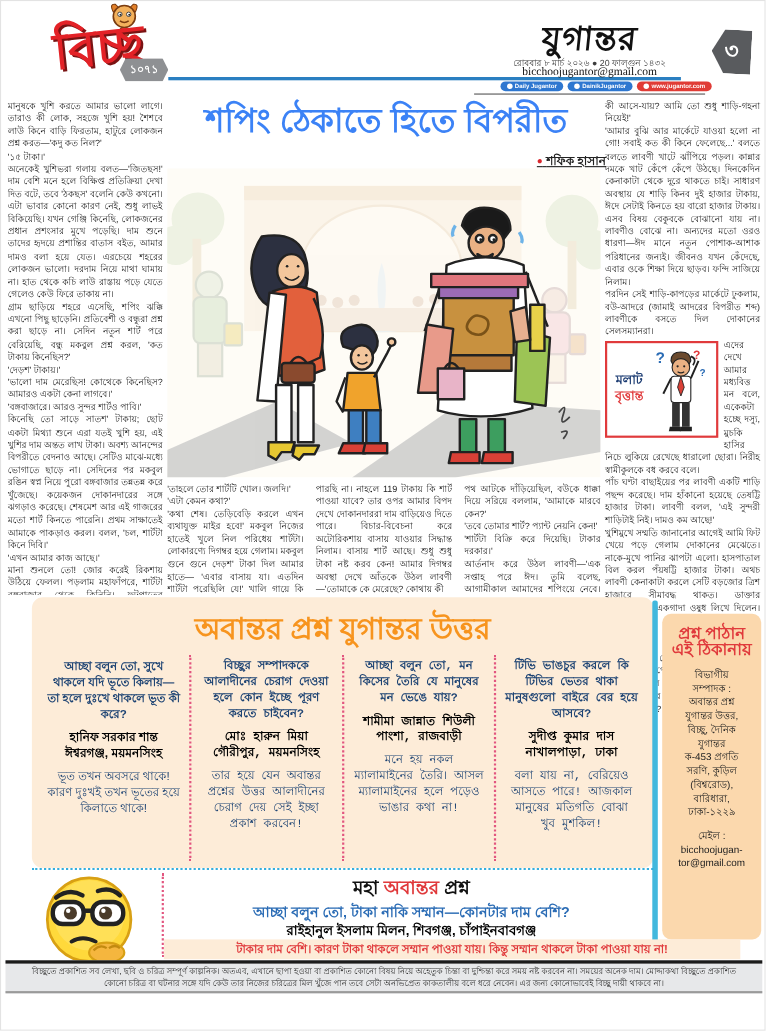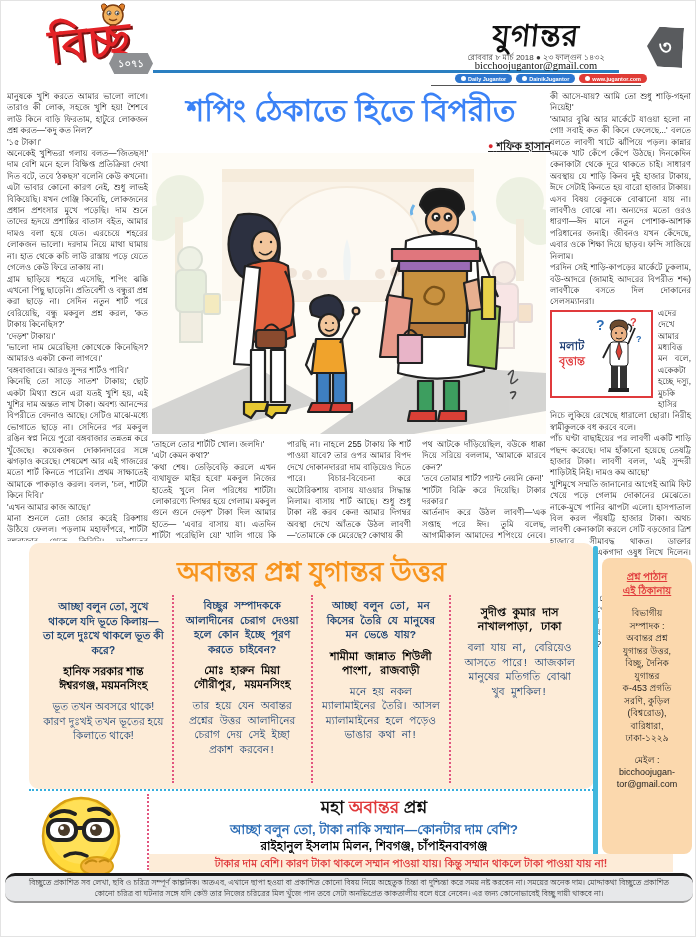--- a/index.html
+++ b/index.html
@@ -58,39 +58,39 @@
   .qa-col{flex:1;padding:4px 8px;}
   .qa-col + .qa-col{border-left:2px dotted #e2557f;font-family:Liberation Mono, monospace;}
   .qa-q{font-size:10.5px;font-weight:700;color:#1d4373;text-align:center;line-height:14.5px;}
   .qa-name{font-size:11px;font-weight:800;color:#000;text-align:center;line-height:14px;
      margin-top:7px;white-space:pre-line;}
   .qa-ans{font-size:10.5px;color:#1d4373;text-align:center;line-height:14.5px;margin-top:7px;}
 
   .cyan-bar{left:592px;top:545px;width:5px;height:318px;background:#42b8dd;border-radius:2px;}
   .send-box{left:601px;top:557px;width:90px;height:296px;background:#fbd8ad;border-radius:8px;
      padding:12px 5px;text-align:center;}
-  .send-title{color:#e03a3c;font-weight:800;font-size:10px;line-height:14px;white-space:pre-line;text-decoration:underline;}
+  .send-title{color:#e03a3c;font-weight:800;font-size:15px;line-height:14px;white-space:pre-line;}
   .send-body{margin-top:9px;font-size:9px;color:#222;line-height:12.5px;white-space:pre-line;}
   .send-mail{margin-top:9px;font-size:9px;color:#222;line-height:12px;white-space:pre-line;}
 
   
   .dotted-blue{left:28px;top:788px;width:565px;border-top:2px dotted #35aedd;}
   .emoji-wrap{left:30px;top:793px;width:112px;height:82px;}
   .dotted-pink-v{left:146px;top:793px;height:76px;border-left:2px dotted #e2557f;}
   .mega-title{left:150px;top:793px;width:446px;text-align:center;font-size:17px;font-weight:800;color:#111;}
   .mega-title .hl{color:#e03a3c;}
   .mega-q{left:150px;top:819px;width:446px;text-align:center;font-size:13px;font-weight:700;color:#2b6cb5;}
   .mega-name{left:150px;top:836px;width:446px;text-align:center;font-size:12px;font-weight:800;color:#000;}
   .mega-ans{left:148px;top:853px;width:524px;height:18px;background:#fdecd8;text-align:center;
      font-size:10.5px;color:#e03a3c;line-height:18px;font-weight:600;}
 
   
   .disclaimer{left:4px;top:872px;width:688px;height:30px;background:#e7e8ea;
      border-top:3.5px solid #1b1b1b;border-bottom:2px solid #9a9a9a;
-     font-size:7.6px;color:#333;text-align:center;line-height:10.6px;padding:2px 14px;border-radius:10px;}
+     font-size:7.6px;color:#333;text-align:center;line-height:10.6px;padding:2px 14px;}
 </style>
 </head>
 <body>
 
 <div class="page">
 
   <div class="abs mascot">
     <svg width="32" height="34" viewBox="0 0 32 34">
       <path d="M6 10 Q2 2 8 3 L12 7 Z" fill="#e2802a" stroke="#7a3c10"></path>
       <path d="M26 10 Q30 2 24 3 L20 7 Z" fill="#e2802a" stroke="#7a3c10"></path>
@@ -101,21 +101,21 @@
         <circle cx="20.5" cy="12.5" r="0.9" fill="#222"></circle>
       <path d="M12 18 Q16 21 20 18" fill="none" stroke="#7a3c10" stroke-width="1.3"></path>
       <rect x="12" y="24" width="8" height="8" rx="3" fill="#d94036" stroke="#7a3c10"></rect>
     </svg>
   </div>
   <div class="abs bicchu-logo">বিচ্ছু</div>
   <div class="abs issue-hex">১০৭১</div>
   <div class="abs blue-rule"></div>
 
   <div class="abs masthead">যুগান্তর</div>
-  <div class="abs dateline">রোববার ৮ মার্চ 2018 ● ২৩ ফাল্গুন ১৪৩২</div>
+  <div class="abs dateline">রোববার ৮ মার্চ ২০২৬ ● 20 ফাল্গুন ১৪৩২</div>
   <div class="abs email-row">bicchoojugantor@gmail.com</div>
   <div class="abs badges">
     <span class="badge b1">
       <span class="dot"></span>
       <span>Daily Jugantor</span>
     </span>
     <span class="badge b2">
       <span class="dot"></span>
       <span>DainikJugantor</span>
     </span>
@@ -247,21 +247,21 @@
         <path d="M288 258 h26 v10 h-28z" fill="#d94036"></path>
       </g>
       <path d="M356 222 q8 -10 4 2 q-4 12 6 2 m-8 14 q10 -4 2 6" fill="none" stroke="#444" stroke-width="1.6"></path>
     </svg>
   </div>
 
   <div class="abs mid-cols">
     <div class="bodytext mid-col">'তাহলে তোর শার্টটি খোল। জলদি।'
 'এটা কেমন কথা?'
 'কথা শেষ। তেড়িবেড়ি করলে এখন ব্যথাযুক্ত মাইর হবে!' মকবুল নিজের হাতেই খুলে নিল পরিধেয় শার্টটা। লোকারণ্যে দিগম্বর হয়ে গেলাম। মকবুল গুনে গুনে দেড়শ' টাকা দিল আমার হাতে— 'এবার বাসায় যা। এতদিন শার্টটা পরেছিলি যে!' খালি গায়ে কি বাসায় যাওয়া যাবে? দোকানে যাব সেই ভরসাও করতে</div>
-    <div class="bodytext mid-col">পারছি না। নাহলে 255 টাকায় কি শার্ট পাওয়া যাবে? তার ওপর আমার বিপদ দেখে দোকানদাররা দাম বাড়িয়েও দিতে পারে। বিচার-বিবেচনা করে অটোরিকশায় বাসায় যাওয়ার সিদ্ধান্ত নিলাম। বাসায় শার্ট আছে। শুধু শুধু টাকা নষ্ট করব কেন! আমার দিগম্বর অবস্থা দেখে আঁতকে উঠল লাবণী—'তোমাকে কে মেরেছে? কোথায় কী</div>
+    <div class="bodytext mid-col">পারছি না। নাহলে 119 টাকায় কি শার্ট পাওয়া যাবে? তার ওপর আমার বিপদ দেখে দোকানদাররা দাম বাড়িয়েও দিতে পারে। বিচার-বিবেচনা করে অটোরিকশায় বাসায় যাওয়ার সিদ্ধান্ত নিলাম। বাসায় শার্ট আছে। শুধু শুধু টাকা নষ্ট করব কেন! আমার দিগম্বর অবস্থা দেখে আঁতকে উঠল লাবণী—'তোমাকে কে মেরেছে? কোথায় কী</div>
     <div class="bodytext mid-col">পথ আটকে দাঁড়িয়েছিল, বউকে ধাক্কা দিয়ে সরিয়ে বললাম, 'আমাকে মারবে কেন?'
 'তবে তোমার শার্ট? প্যান্ট নেয়নি কেন!'
 'শার্টটা বিক্রি করে দিয়েছি। টাকার দরকার।'
 আর্তনাদ করে উঠল লাবণী—'এক সপ্তাহ পরে ঈদ। তুমি বলেছ, আগামীকাল আমাদের শপিংয়ে নেবে। কিছু কিনবে না বলেই কি অজ্ঞানের নাটক সাজাচ্ছ?'
 'পাওনাদাররা আমাকে অপমান করলে—তোমার</div>
   </div>
 
   <div class="abs col-right">
     <div class="bodytext" style="height:auto;overflow:visible;">কী আসে-যায়? আমি তো শুধু শাড়ি-গহনা নিয়েই!'
 'আমার বুঝি আর মার্কেটে যাওয়া হলো না গো! সবাই কত কী কিনে ফেলেছে...' বলতে বলতে লাবণী খাটে ঝাঁপিয়ে পড়ল। কান্নার দমকে খাট কেঁপে কেঁপে উঠছে। দিনকেদিন কেনাকাটা থেকে দূরে থাকতে চাই। সাধারণ অবস্থায় যে শাড়ি কিনব দুই হাজার টাকায়, ঈদে সেটাই কিনতে হয় বারো হাজার টাকায়। এসব বিষয় বেকুবকে বোঝানো যায় না। লাবণীও বোঝে না। অন্যদের মতো ওরও ধারণা—ঈদ মানে নতুন পোশাক-আশাক পরিধানের জন্যই। জীবনও যখন কেঁদেছে, এবার ওকে শিক্ষা দিয়ে ছাড়ব। ফন্দি সাজিয়ে নিলাম।
@@ -311,20 +311,21 @@
 গৌরীপুর, ময়মনসিংহ</div>
         <div class="qa-ans">তার হয়ে যেন অবান্তর প্রশ্নের উত্তর আলাদীনের চেরাগ দেয় সেই ইচ্ছা প্রকাশ করবেন!</div>
       </div>
       <div class="qa-col">
         <div class="qa-q">আচ্ছা বলুন তো, মন কিসের তৈরি যে মানুষের মন ভেঙে যায়?</div>
         <div class="qa-name">শামীমা জান্নাত শিউলী
 পাংশা, রাজবাড়ী</div>
         <div class="qa-ans">মনে হয় নকল ম্যালামাইনের তৈরি। আসল ম্যালামাইনের হলে পড়েও ভাঙার কথা না!</div>
       </div>
       <div class="qa-col">
+        <div class="qa-q">টিভি ভাঙচুর করলে কি টিভির ভেতর থাকা মানুষগুলো বাইরে বের হয়ে আসবে?</div>
         <div class="qa-name">সুদীপ্ত কুমার দাস
 নাখালপাড়া, ঢাকা</div>
         <div class="qa-ans">বলা যায় না, বেরিয়েও আসতে পারে! আজকাল মানুষের মতিগতি বোঝা খুব মুশকিল!</div>
       </div>
     </div>
   </div>
 
   <div class="abs cyan-bar"></div>
   <div class="abs send-box">
     <div class="send-title">প্রশ্ন পাঠান

